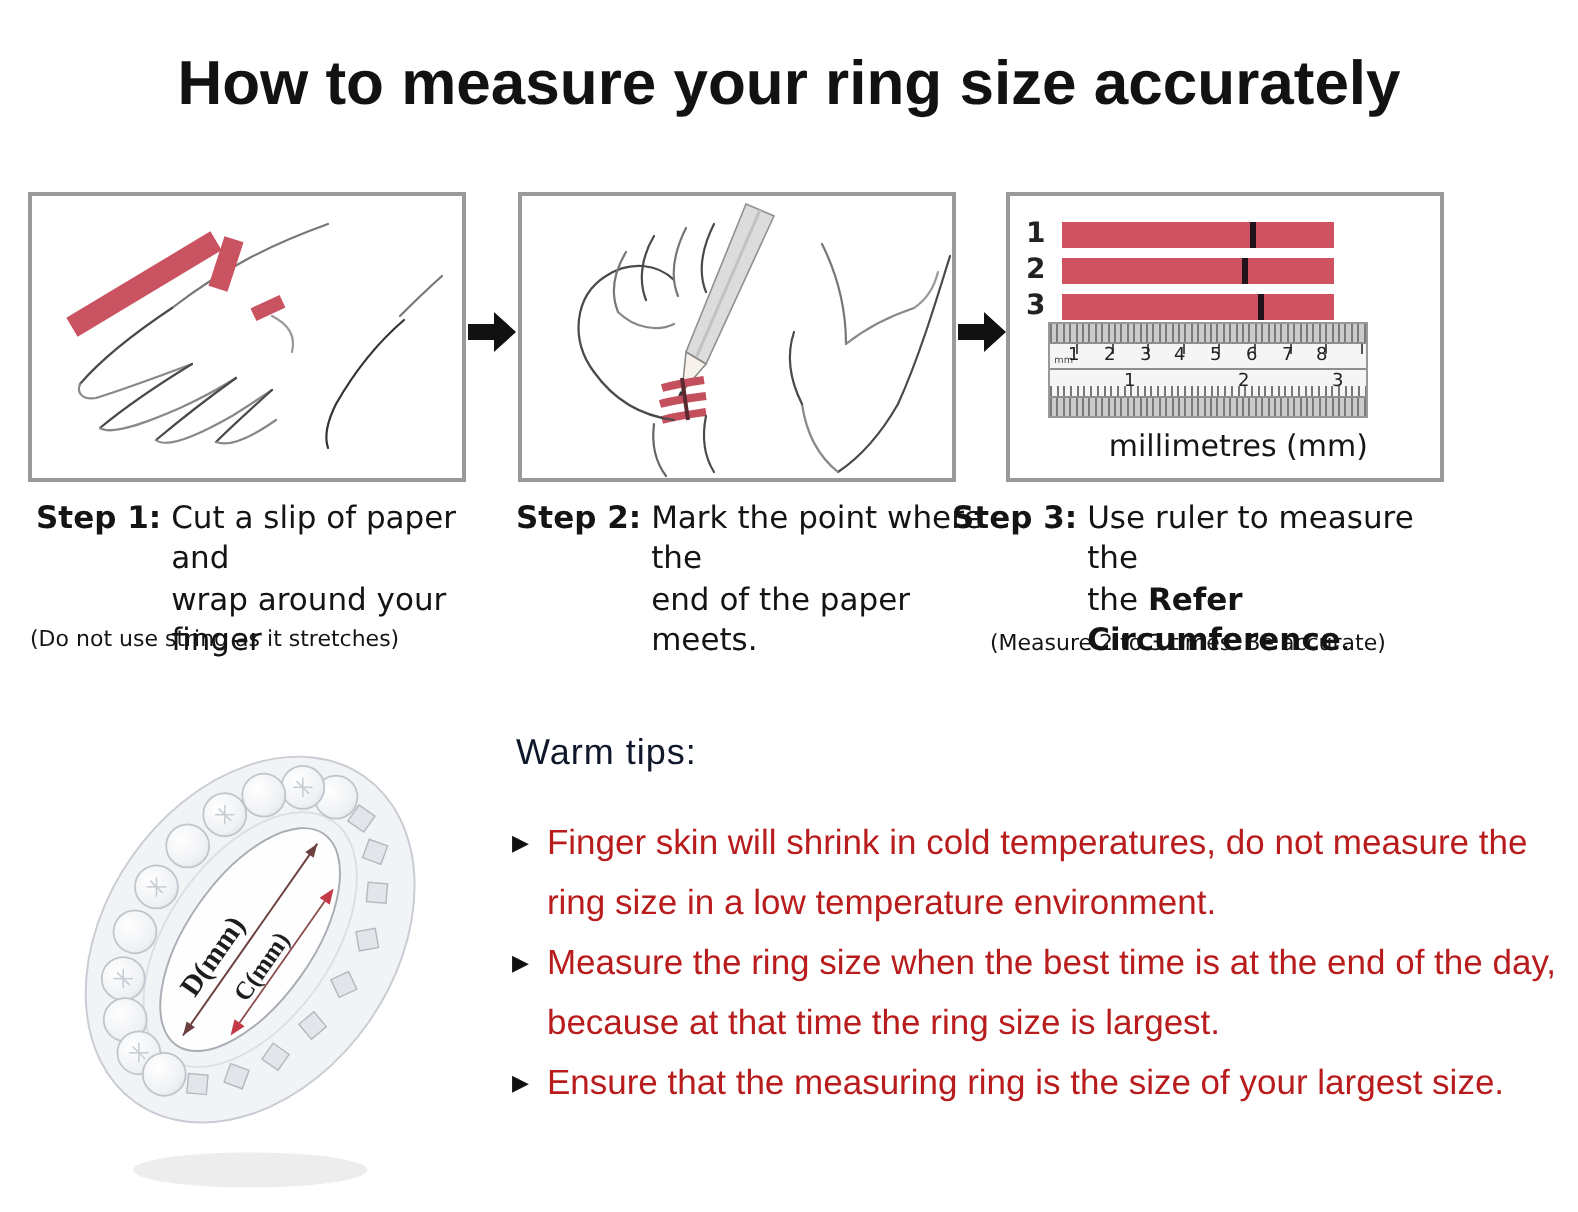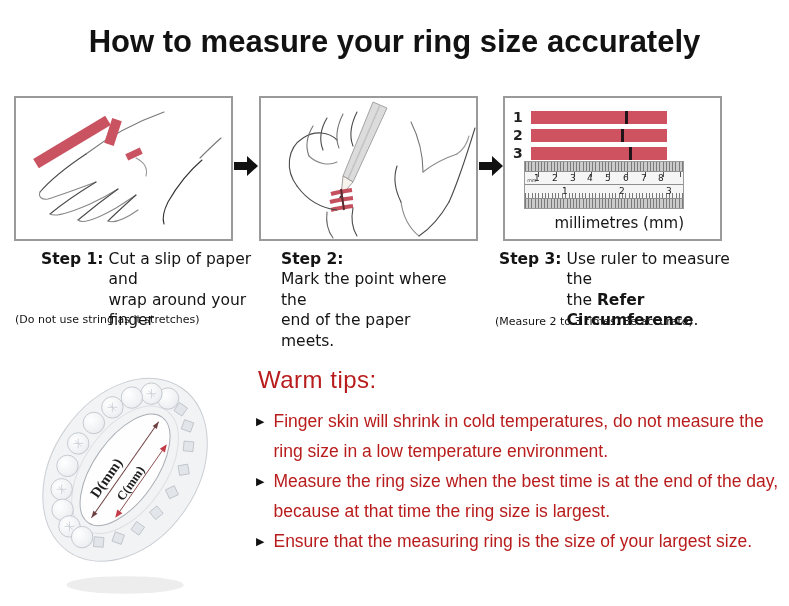--- a/index.html
+++ b/index.html
@@ -38,31 +38,31 @@
            background-position:13px 0; background-size:100% 5px; background-repeat:no-repeat; }
   .r-inch{ top:23px; height:14px; background-color:#f5f5f5; border-bottom:1px solid #8e8e8e;
            background-image:repeating-linear-gradient(90deg,#777 0 1px,transparent 1px 3.35px);
            background-position:0 bottom; background-size:100% 5px; background-repeat:no-repeat; }
   .r-num { position:absolute; top:1px; font-size:9px; color:#222; font-family:"DejaVu Sans",sans-serif; }
   .r-mm  { position:absolute; left:1px; top:5px; font-size:6px; color:#444; transform:scale(.8); }
   .rulercaption { position:absolute; left:19px; top:116px; width:160px; text-align:right;
                   font-size:15px; color:#161616; }
 
   
-  .caption { position:absolute; top:249px; display:flex; font-size:15.5px; line-height:1.32; color:#141414;margin-left:23px; }
+  .caption { position:absolute; top:249px; display:flex; font-size:15.5px; line-height:1.32; color:#141414; }
   .cap-label { font-weight:bold; margin-right:5px; white-space:nowrap; }
   .c1 { left:18px; }  .c1 .cap-text { width:162px; }
-  .c2 { left:258px;flex-direction:column; } .c2 .cap-text { width:168px; }
+  .c2 { left:258px; } .c2 .cap-text { width:168px; }
   .c3 { left:476px; } .c3 .cap-text { width:170px; }
   .note { position:absolute; font-size:11px; color:#141414; }
   .n1 { left:15px;  top:313px; }
   .n3 { left:495px; top:315px; }
 
   
-  .wt-title { position:absolute; left:258px; top:366px; font-size:24px; color:#b91c1c;
+  .wt-title { position:absolute; left:258px; top:366px; font-size:18px; color:#0f172a;
               font-family:"Liberation Sans", sans-serif; letter-spacing:0.5px; }
   .tips { position:absolute; left:256px; top:406px; width:528px; }
   .tip { display:flex; align-items:flex-start; }
   .tri { font-size:11px; color:#111; margin:9px 9px 0 0; flex:0 0 auto; }
   .tip p { font-size:17.5px; line-height:30px; color:#b91c1c;
            font-family:"Liberation Sans", sans-serif; }
 
   
   .ringwrap { position:absolute; left:6px; top:360px; width:244px; height:244px; }
   svg text.dim { font-family:"Liberation Serif", serif; font-weight:bold; fill:#1d1d1d; }

